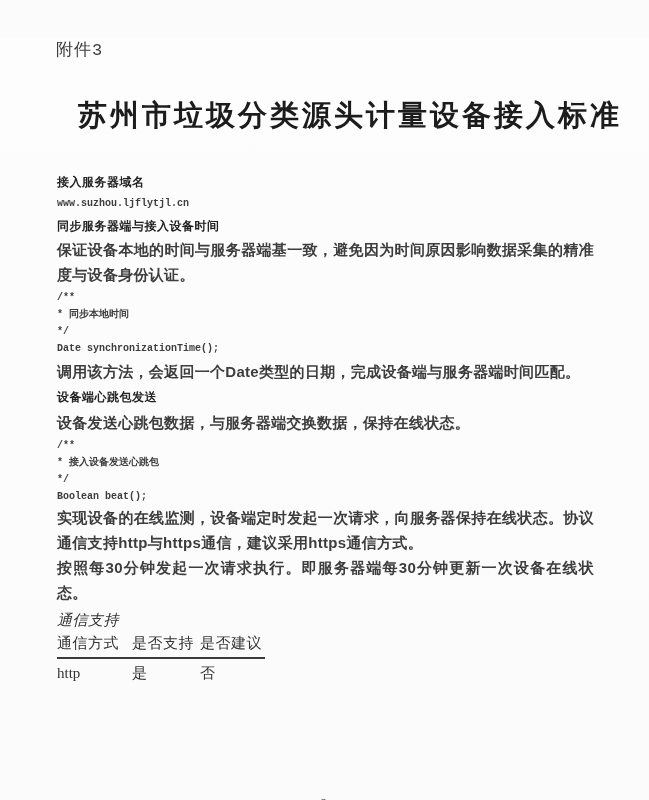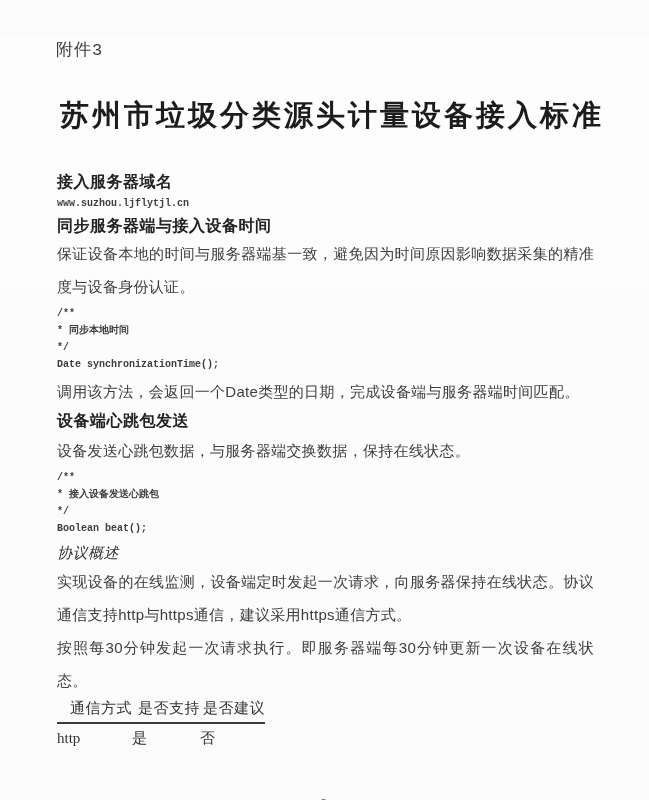--- a/index.html
+++ b/index.html
@@ -19,44 +19,46 @@
   .attachment {
     margin: 38px 0 0 56px;
     font-size: 17px;
     color: #3c3c3c;
     letter-spacing: 1px;
     font-family: Liberation Mono, monospace;
   }
   .title {
     margin: 34px 0 0 60px;
     width: 580px;
+    text-align: center;
     font-family: "Liberation Serif", "DejaVu Serif", serif;
     font-size: 29px;
     font-weight: bold;
     color: #1c1c1c;
     letter-spacing: 3px;
     line-height: 40px;
   }
   .doc-body {
     margin: 36px 0 0 57px;
     width: 537px;
   }
   .h {
-    font-size: 16px;
+    font-size: 12px;
     font-weight: bold;
     color: #222;
     line-height: 22px;
     letter-spacing: 0.5px;
   }
   .p {
     font-size: 15px;
-    line-height: 33px;
+    line-height: 25px;
     color: #3d3d3d;
     letter-spacing: 0.3px;
     text-align: justify;
+    font-weight: bold;
   }
   .code {
     font-family: "Liberation Mono", "DejaVu Sans Mono", monospace;
     font-size: 10px;
     line-height: 17px;
     color: #3d3d3d;
     white-space: pre;
     font-weight: bold;
   }
   .code.url { line-height: 22px; }
@@ -68,21 +70,21 @@
     letter-spacing: 0.5px;
   }
   .comm-table {
     border-collapse: collapse;
     margin-top: 2px;
   }
   .comm-table th {
     font-size: 15px;
     font-weight: normal;
     color: #333;
-    text-align: right;
+    text-align: left;
     padding: 0 0 4px 0;
     border-bottom: 2px solid #3a3a3a;
     letter-spacing: 0.5px;
   }
   .comm-table th.c1 { width: 75px; }
   .comm-table th.c2 { width: 68px; }
   .comm-table th.c3 { width: 65px; }
   .comm-table td {
     font-size: 15px;
     color: #333;
@@ -132,24 +134,24 @@
 
     <div class="h mt2">设备端心跳包发送</div>
     <div class="p mt2">设备发送心跳包数据，与服务器端交换数据，保持在线状态。</div>
 
     <div class="code mt2">/**</div>
     <div class="code">* 接入设备发送心跳包</div>
     <div class="code">*/</div>
     <div class="code">Boolean beat();</div>
 
 
-    <div class="ital mt3">协议概述</div>
     <div class="p">实现设备的在线监测，设备端定时发起一次请求，向服务器保持在线状态。协议通信支持http与https通信，建议采用https通信方式。</div>
     <div class="p">按照每30分钟发起一次请求执行。即服务器端每30分钟更新一次设备在线状态。</div>
 
+    <div class="ital mt2">通信支持</div>
 
     <table class="comm-table">
       <thead>
         <tr>
           <th class="c1">通信方式</th>
           <th class="c2">是否支持</th>
           <th class="c3">是否建议</th>
         </tr>
       </thead>
       <tbody>

